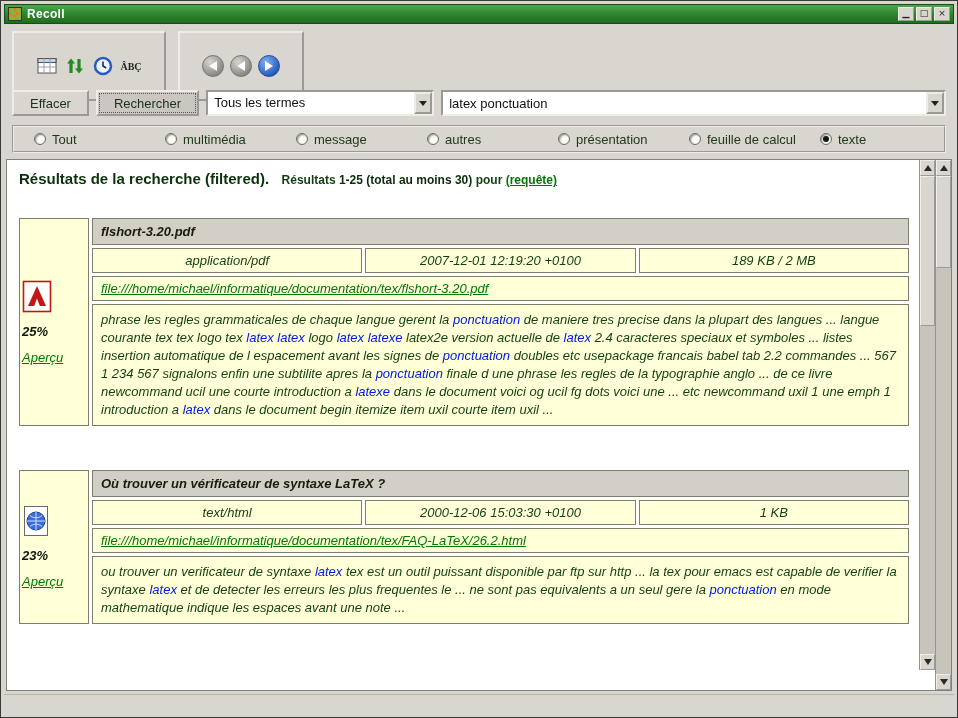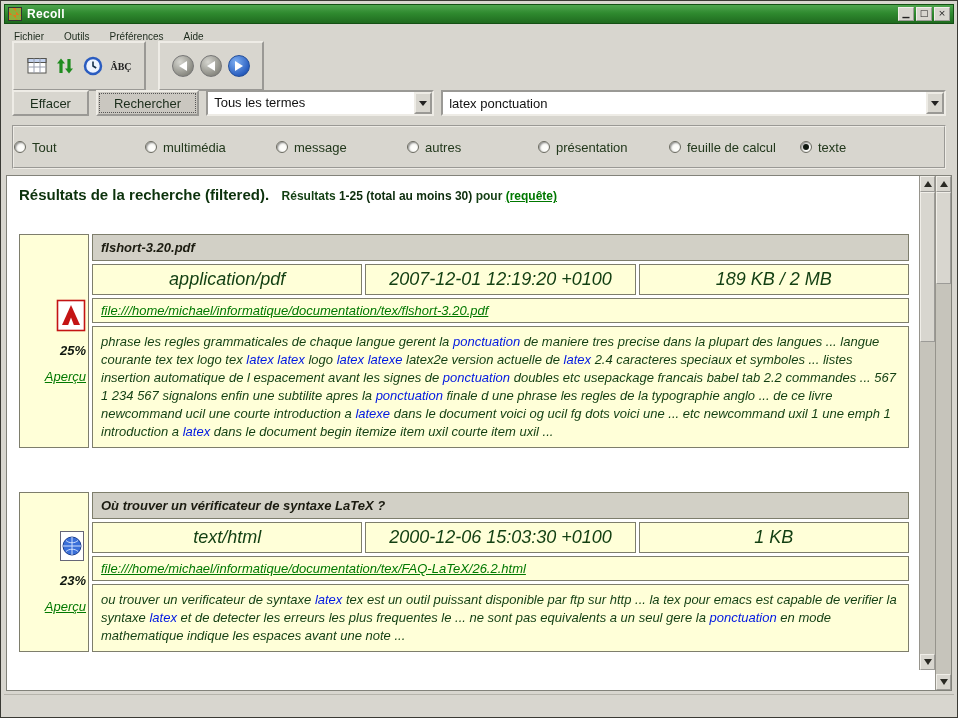--- a/index.html
+++ b/index.html
@@ -37,21 +37,21 @@
     font-family:"DejaVu Sans", sans-serif;
   }
 
   
   .menubar { height:24px; flex:none; display:flex; align-items:center; gap:20px; padding:0 10px; font-size:10px; color:#1c2a1c; }
   .menu-item { cursor:default; }
   .menu-item .accel { text-decoration:underline; }
 
   
   .toolbar { height:36px; flex:none; display:flex; align-items:center; gap:12px; padding:2px 8px; }
-  .tool-group { display:flex; gap:2px; padding:10px; border:2px outset #eeece6; background:#d8d6cf; align-items:center; }
+  .tool-group { display:flex; gap:2px; padding:20px; border:2px outset #eeece6; background:#d8d6cf; align-items:center; }
   .toolbtn { width:26px; height:26px; display:grid; place-items:center; background:transparent; border:1px solid transparent; }
   .spell-label { font-size:10px; font-weight:bold; color:#222; font-family:"Liberation Serif", serif; }
   .nav-circle { width:22px; height:22px; border-radius:50%; display:grid; place-items:center;
     background:radial-gradient(circle at 35% 30%, #d6d6d0, #8c8c84 70%, #6e6e66); border:1px solid #777; }
   .nav-circle.enabled { background:radial-gradient(circle at 35% 30%, #7fb0f2, #2a5fc0 70%, #173f8c); border:1px solid #234e9a; }
   .arrow-left  { width:0; height:0; border-top:5px solid transparent; border-bottom:5px solid transparent; border-right:8px solid #fff; }
   .arrow-right { width:0; height:0; border-top:5px solid transparent; border-bottom:5px solid transparent; border-left:8px solid #fff; }
 
   
   .searchrow { height:32px; flex:none; display:flex; align-items:center; gap:7px; padding:0 8px; margin-top:3px; }
@@ -62,23 +62,23 @@
   .btn.active { background:#cac7c0; outline:1px dotted #555; outline-offset:-4px; }
   .combo { display:flex; align-items:stretch; border:2px inset #eeece6; background:#fff; height:26px; }
   .combo-value { flex:1; font-size:13px; padding:3px 6px; color:#111; white-space:nowrap; overflow:hidden; background:#fff; border:none; font-family:"Liberation Sans", sans-serif; }
   .combo-btn { width:18px; flex:none; background:#d8d6cf; border:2px outset #eeece6; display:grid; place-items:center; }
   .tri-down { width:0; height:0; border-left:4px solid transparent; border-right:4px solid transparent; border-top:5px solid #222; }
   .combo.mode { width:228px; flex:none; }
   .combo.query { flex:1; }
 
   
   .filterbar {
-    height:44px; flex:none; margin:6px 8px 2px;
+    height:28px; flex:none; margin:6px 8px 2px;
     border:2px groove #eeece6;
-    display:flex; padding:0 0;
+    display:flex; padding:0 20px;
   }
   .radio-item { display:flex; align-items:center; gap:6px; width:131px; flex:none; cursor:default; }
   .radio {
     width:12px; height:12px; border-radius:50%; background:#fdfdfa; flex:none;
     border:1px solid #6a6a60; box-shadow:inset 1px 1px 2px rgba(0,0,0,.45);
     display:grid; place-items:center;
   }
   .radio.checked::after { content:""; width:6px; height:6px; border-radius:50%; background:#101810; }
   .radio-label { font-size:13px; color:#22381c; }
 
@@ -92,26 +92,26 @@
   .results-content { flex:1; min-width:0; padding:8px 6px 0 10px; overflow:hidden; color:#123f12; }
   .res-header { padding:2px 0 4px 2px; }
   .res-title { font-size:15px; font-weight:bold; color:#0c320c; }
   .res-summary { font-size:12px; font-weight:bold; color:#123f12; margin-left:8px; }
   .res-summary .range { color:#0c2c0c; }
   .query-link { color:#007800; text-decoration:underline; cursor:pointer; }
 
   .result { display:grid; grid-template-columns:70px 1fr; column-gap:3px; row-gap:3px; margin:26px 4px 0 2px; }
   .result.second { margin-top:44px; }
   .cellb { border:1px solid #7e7e6c; background:#ffffd8;font-style:italic; }
-  .left-cell { grid-row:1 / span 4; display:flex; flex-direction:column; align-items:flex-end; justify-content:center; gap:11px; padding:8px 2px; }
+  .left-cell { grid-row:1 / span 4; display:flex; flex-direction:column; align-items:flex-start; justify-content:center; gap:11px; padding:8px 2px; }
   .pct { font-weight:bold; font-size:13px; color:#101810; }
   .preview-link { font-size:13px; color:#007800; text-decoration:underline; cursor:pointer; }
   .title-cell { background:#d2d0c6; font-weight:bold; font-size:13px; color:#1b1b10; padding:5px 8px; }
   .meta-row { display:grid; grid-template-columns:1fr 1fr 1fr; gap:3px; }
-  .meta-cell { text-align:center; font-size:18px; padding:4px 4px; color:#123f12; }
+  .meta-cell { text-align:center; font-size:13px; padding:4px 4px; color:#123f12; }
   .url-cell { font-size:13px; padding:4px 8px; overflow:hidden; white-space:nowrap; }
   .url-link { color:#007800; text-decoration:underline; cursor:pointer; }
   .snippet-cell { font-size:13px; line-height:18px; padding:6px 8px; color:#123f12; }
   .hl { color:#0018e0; }
 
   
   .scrollbar { width:16px; flex:none; background:#c6c4bb; display:flex; flex-direction:column; border-left:1px solid #96948c; }
   .scrollbar.inner { margin-bottom:20px; }
   .sb-btn { height:16px; flex:none; background:#d8d6cf; border:1px outset #f0eee8; display:grid; place-items:center; }
   .sb-tri-up   { width:0; height:0; border-left:4px solid transparent; border-right:4px solid transparent; border-bottom:6px solid #2a2a24; }

